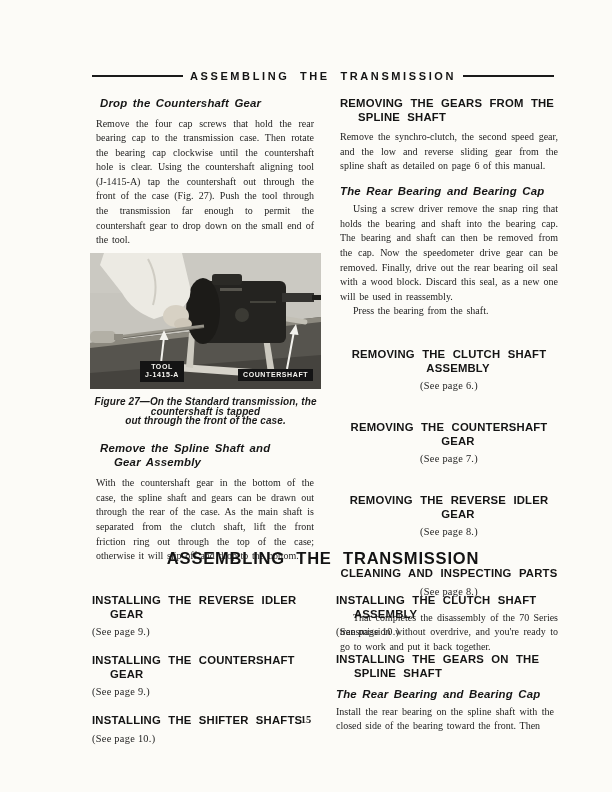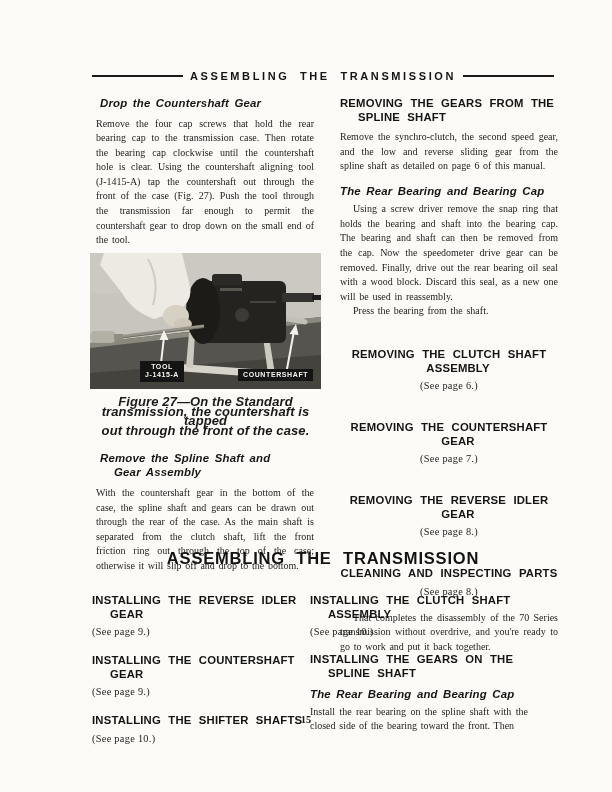--- a/index.html
+++ b/index.html
@@ -49,31 +49,31 @@
   .figure svg{display:block;}
   .fig-label{
     position:absolute;background:#141414;color:#f5f4ef;
     font:700 7px/8.5px "Liberation Sans", sans-serif;
     text-align:center;padding:2px 5px;letter-spacing:0.6px;white-space:pre-line;
   }
   .fig-label.tool{left:50px;top:108px;}
   .fig-label.cshaft{left:148px;top:116px;}
   .fig-caption{
     font-family:"Liberation Sans", sans-serif;font-style:italic;font-weight:700;
-    font-size:13px;line-height:9.8px;letter-spacing:0.1px;
+    font-size:10px;line-height:9.8px;letter-spacing:0.1px;
     text-align:center;white-space:pre-line;margin:8px 0 0 0;color:#1a1a1a;
   }
   
   .big-title{
     position:absolute;left:92px;top:549px;width:462px;text-align:center;
     font-family:"Liberation Sans", sans-serif;font-weight:700;
     font-size:16.5px;letter-spacing:0.8px;word-spacing:6px;color:#131313;margin:0;
   }
   
-  .bot-cols{position:absolute;left:92px;top:594px;width:462px;display:flex;}
+  .bot-cols{position:absolute;left:92px;top:594px;width:462px;display:flex;gap:26px;}
   .bot-sec{margin-bottom:16px;}
   
   .page-number{
     position:absolute;left:0;top:714px;width:612px;text-align:center;
     font:700 10.5px "Liberation Serif", serif;color:#1a1a1a;
   }
 </style>
 </head>
 <body>
 

